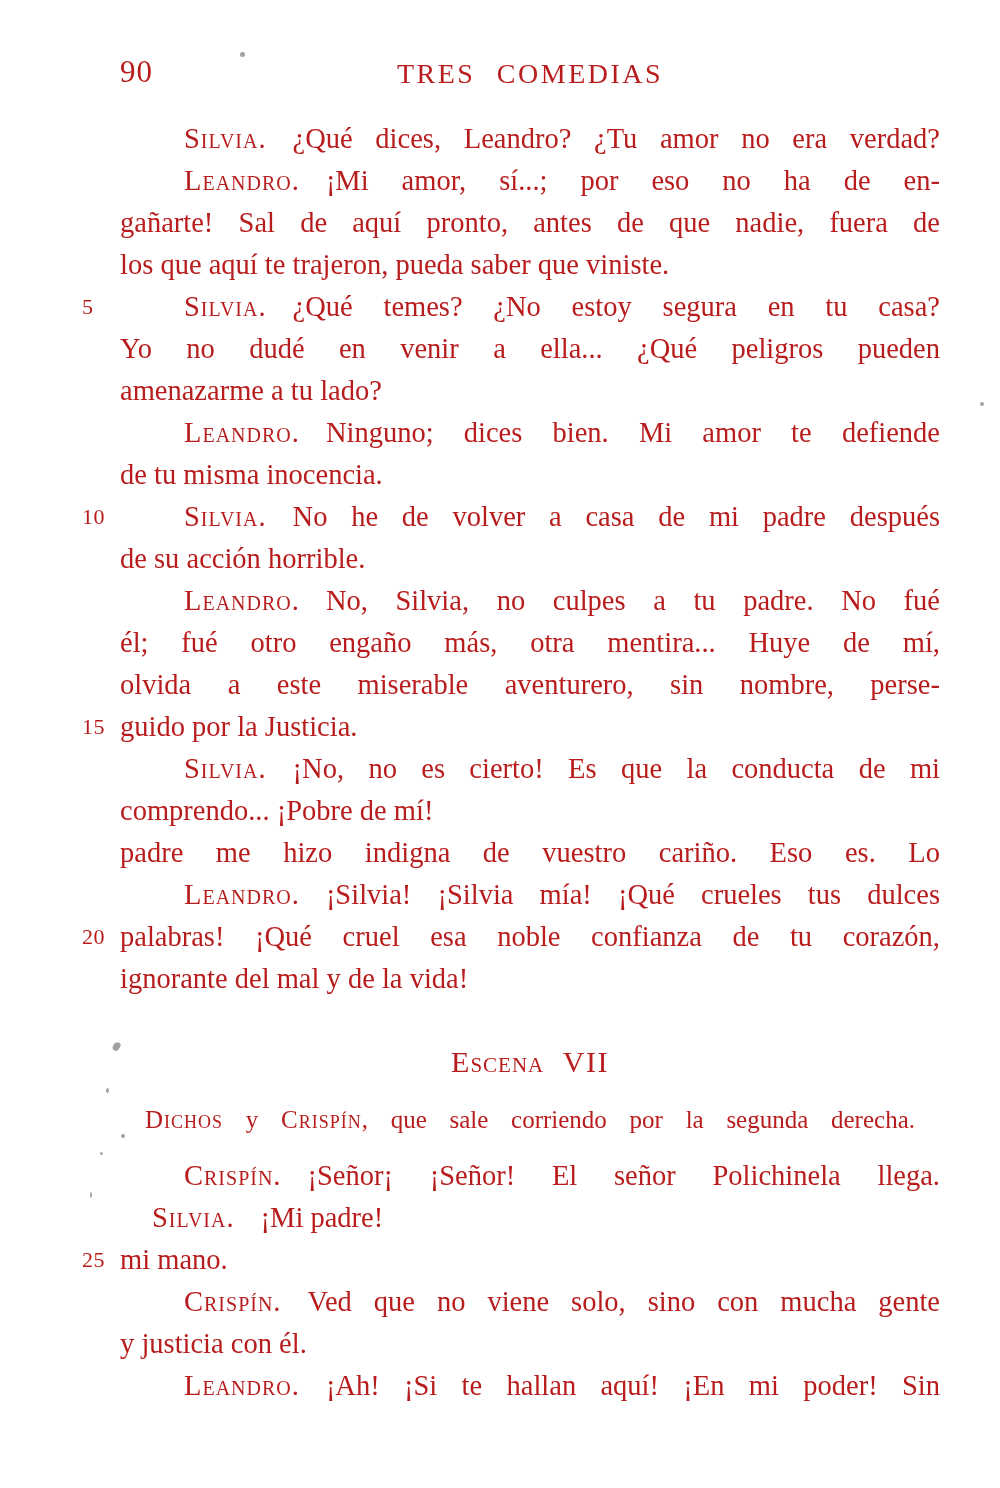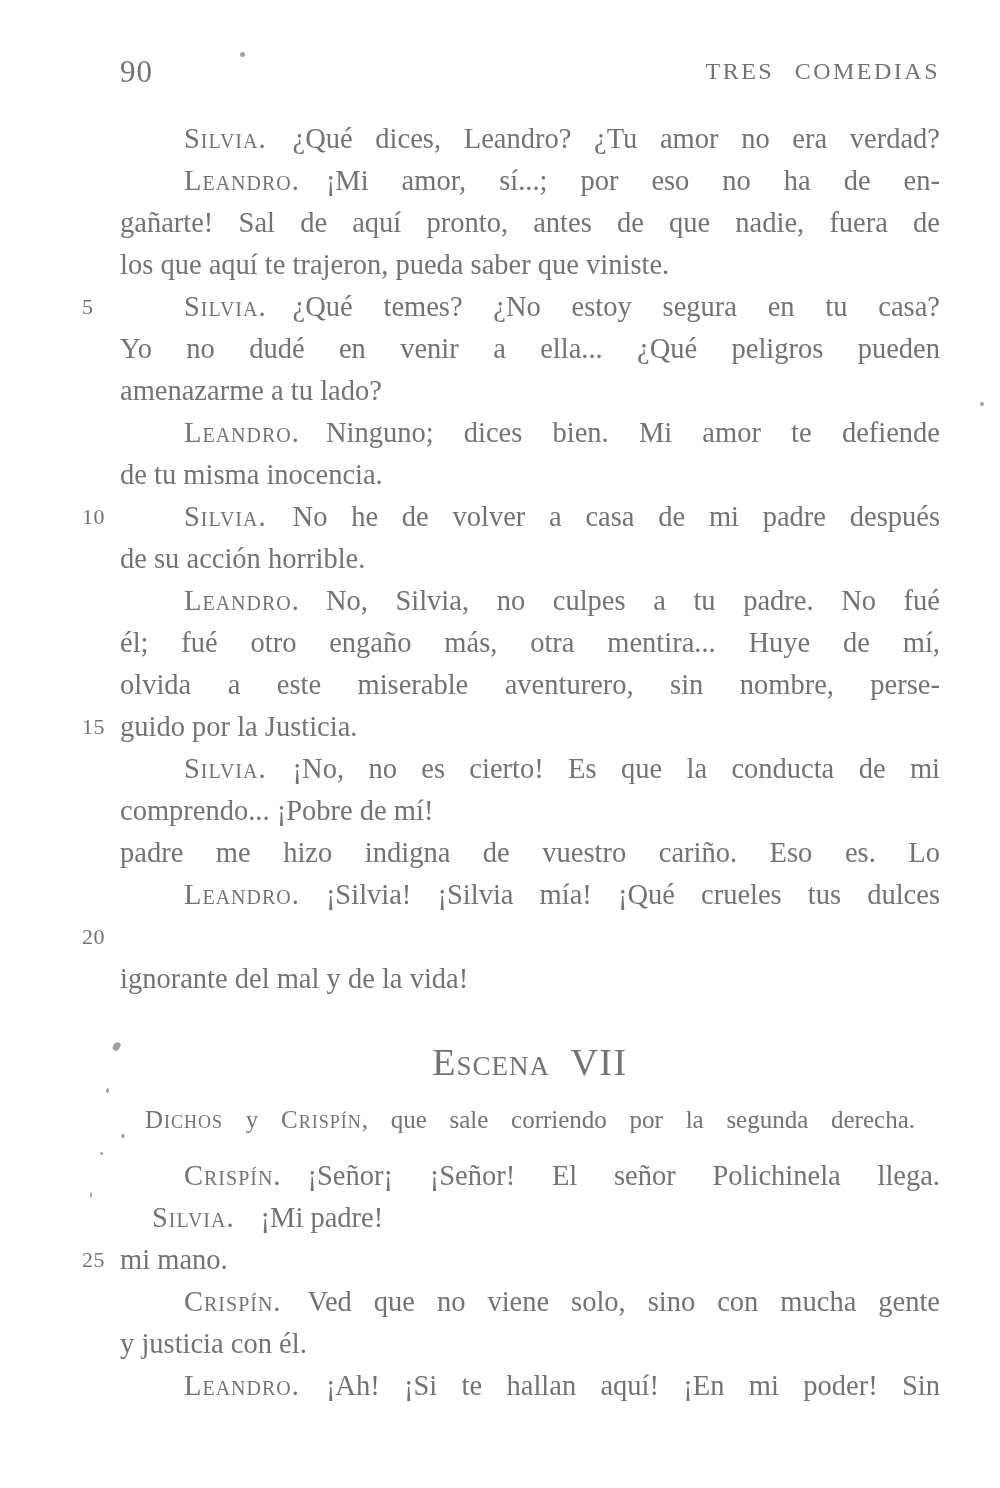--- a/index.html
+++ b/index.html
@@ -1,36 +1,36 @@
 <!DOCTYPE html>
 <html><head>
 <meta charset="utf-8">
 <style>
   html,body{margin:0;padding:0;background:#e8e8e8;}
   .page{
     position:relative;
     width:1000px;height:1488px;
     background:#ffffff;
-    color:#737373;
+    color:#b91c1c;
     font-family:"Liberation Serif","DejaVu Serif",serif;
     overflow:hidden;
     margin:0 auto;
   }
   
   .header{
     position:absolute;top:52px;left:120px;width:820px;height:44px;
   }
   .page-number{
     position:absolute;left:0;top:2px;
     font-size:31px;letter-spacing:1px;
   }
   .running-title{
     position:absolute;left:0;right:0;top:6px;
-    text-align:right;
-    font-size:24px;letter-spacing:2.5px;word-spacing:12px;
+    text-align:center;
+    font-size:28px;letter-spacing:2.5px;word-spacing:12px;
   }
   
   .body-text{
     position:absolute;top:118px;left:120px;width:820px;
     font-size:28.5px;line-height:42px;
   }
   .line{
     position:relative;
     height:42px;line-height:42px;
     white-space:nowrap;
@@ -51,21 +51,21 @@
     font-variant:small-caps;
     letter-spacing:1px;
     margin-right:26px;
   }
   .sc{font-variant:small-caps;letter-spacing:1px;}
   
   .scene-heading{
     margin-top:40px;
     height:44px;line-height:44px;
     text-align:center;
-    font-size:38px;letter-spacing:1.5px;word-spacing:10px;
+    font-size:30px;letter-spacing:1.5px;word-spacing:10px;
   }
   .stage-direction{
     margin-top:16px;margin-left:25px;margin-right:25px;
     height:40px;line-height:40px;
     font-size:25px;
     text-align:justify;text-align-last:justify;
     white-space:normal;
   }
   .body-block-gap{height:15px;}
   
@@ -101,21 +101,21 @@
       <div class="line fill indent"><span class="linenum">10</span><span class="linecontent"><span class="speaker">Silvia.</span><span class="dialogue">No he de volver a casa de mi padre después</span></span></div>
       <div class="line"><span class="linecontent"><span class="dialogue">de su acción horrible.</span></span></div>
       <div class="line fill indent"><span class="linecontent"><span class="speaker">Leandro.</span><span class="dialogue">No, Silvia, no culpes a tu padre.  No fué</span></span></div>
       <div class="line fill"><span class="linecontent"><span class="dialogue">él; fué otro engaño más, otra mentira... Huye de mí,</span></span></div>
       <div class="line fill"><span class="linecontent"><span class="dialogue">olvida a este miserable aventurero, sin nombre, perse-</span></span></div>
       <div class="line"><span class="linenum">15</span><span class="linecontent"><span class="dialogue">guido por la Justicia.</span></span></div>
       <div class="line fill indent"><span class="linecontent"><span class="speaker">Silvia.</span><span class="dialogue">¡No, no es cierto! Es que la conducta de mi</span></span></div>
       <div class="line"><span class="linecontent"><span class="dialogue">comprendo... ¡Pobre de mí!</span></span></div>
       <div class="line fill"><span class="linecontent"><span class="dialogue">padre me hizo indigna de vuestro cariño. Eso es. Lo</span></span></div>
       <div class="line fill indent"><span class="linecontent"><span class="speaker">Leandro.</span><span class="dialogue">¡Silvia! ¡Silvia mía! ¡Qué crueles tus dulces</span></span></div>
-      <div class="line fill"><span class="linenum">20</span></div>
+      <div class="line fill"><span class="linenum">20</span><span class="linecontent"><span class="dialogue">palabras! ¡Qué cruel esa noble confianza de tu corazón,</span></span></div>
       <div class="line"><span class="linecontent"><span class="dialogue">ignorante del mal y de la vida!</span></span></div>
       <div class="scene-heading"><span class="sc">Escena</span><span class="plain"> VII</span></div>
       <div class="stage-direction"><span class="sc">Dichos</span><span class="plain"> y </span><span class="sc">Crispín</span><span class="plain">, que sale corriendo por la segunda derecha.</span></div>
       <div class="body-block-gap"></div>
       <div class="line fill indent"><span class="linecontent"><span class="speaker">Crispín.</span><span class="dialogue">¡Señor¡ ¡Señor! El señor Polichinela llega.</span></span></div>
       <div class="line indent"><span class="linecontent"><span class="speaker">Silvia.</span><span class="dialogue">¡Mi padre!</span></span></div>
       <div class="line"><span class="linenum">25</span><span class="linecontent"><span class="dialogue">mi mano.</span></span></div>
       <div class="line fill indent"><span class="linecontent"><span class="speaker">Crispín.</span><span class="dialogue">Ved que no viene solo, sino con mucha gente</span></span></div>
       <div class="line"><span class="linecontent"><span class="dialogue">y justicia con él.</span></span></div>
       <div class="line fill indent"><span class="linecontent"><span class="speaker">Leandro.</span><span class="dialogue">¡Ah! ¡Si te hallan aquí! ¡En mi poder! Sin</span></span></div>

